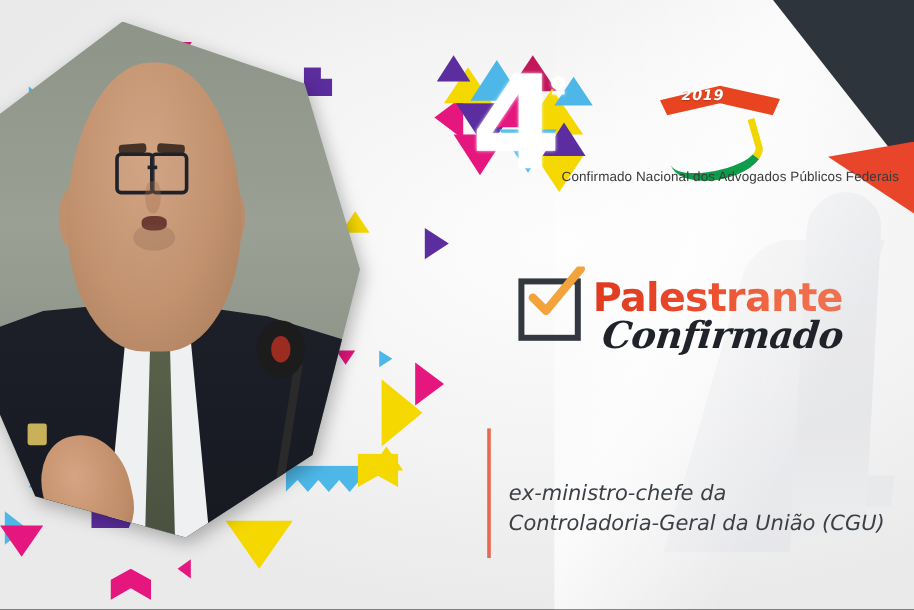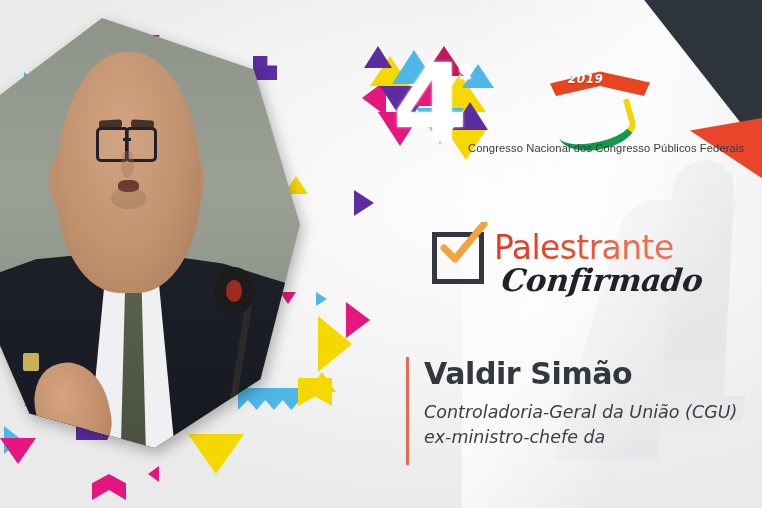--- a/index.html
+++ b/index.html
@@ -190,21 +190,21 @@
     position:absolute;left:0;top:4px;width:42px;height:42px;
     border:5px solid #33383f;background:transparent;
   }
   .check{
     position:absolute;left:8px;top:-6px;width:48px;height:46px;
   }
   .check svg{display:block;}
   .pal-text{
     position:absolute;left:62px;top:0;
     font-family:"DejaVu Sans",sans-serif;
-    font-size:33px;font-weight:normal;letter-spacing:-.6px;
+    font-size:33px;font-weight:bold;letter-spacing:-.6px;
     background:linear-gradient(95deg,#e0391f 0%,#e9492a 40%,#f06a46 75%,#ef7351 100%);
     -webkit-background-clip:text;background-clip:text;
     color:transparent;-webkit-text-fill-color:transparent;
     white-space:nowrap;
   }
   .conf-text{
     position:absolute;left:70px;top:34px;
     font-family:"DejaVu Serif",serif;
     font-size:31px;font-style:italic;font-weight:bold;
     color:#1f2329;letter-spacing:-.4px;
@@ -324,36 +324,35 @@
       <i class="m" style="left:90px;top:56px;border-left:18px solid transparent;border-right:18px solid transparent;border-bottom:28px solid #5b2d9e;"></i>
       <i class="m" style="left:84px;top:84px;border-left:20px solid transparent;border-right:20px solid transparent;border-top:30px solid #f5d800;"></i>
       <i class="m" style="left:100px;top:18px;border-left:16px solid transparent;border-right:16px solid transparent;border-bottom:24px solid #4db8e8;"></i>
       <i class="m" style="left:2px;top:0px;border-left:14px solid transparent;border-right:14px solid transparent;border-bottom:22px solid #5b2d9e;"></i>
       <div class="four">4</div>
       <div class="ord">º</div>
     </div>
     <div class="cap"></div>
     <div class="year">2019</div>
     <div class="swoosh"></div>
-    <div class="subtitle-logo">Congresso Nacional dos Congresso Públicos Federais</div>
+    <div class="subtitle-logo">Confirmado Nacional dos Advogados Públicos Federais</div>
   </div>
 
   <div class="pal-block">
     <div class="checkbox"></div>
     <div class="check">
       <svg width="48" height="46" viewBox="0 0 48 46">
         <path d="M4 26 L15 37 L44 2" fill="none" stroke="#f2a33c" stroke-width="7" stroke-linecap="round" stroke-linejoin="round"></path>
       </svg>
     </div>
     <div class="pal-text">Palestrante</div>
     <div class="conf-text">Confirmado</div>
   </div>
 
   <div class="speaker">
     <div class="rule"></div>
-    <div class="sp-name">Valdir Simão</div>
     <div class="sp-role">
+      <div>ex-ministro-chefe da</div>
       <div>Controladoria-Geral da União (CGU)</div>
-      <div>ex-ministro-chefe da</div>
     </div>
   </div>
 
 </div>
 
 </body></html>

